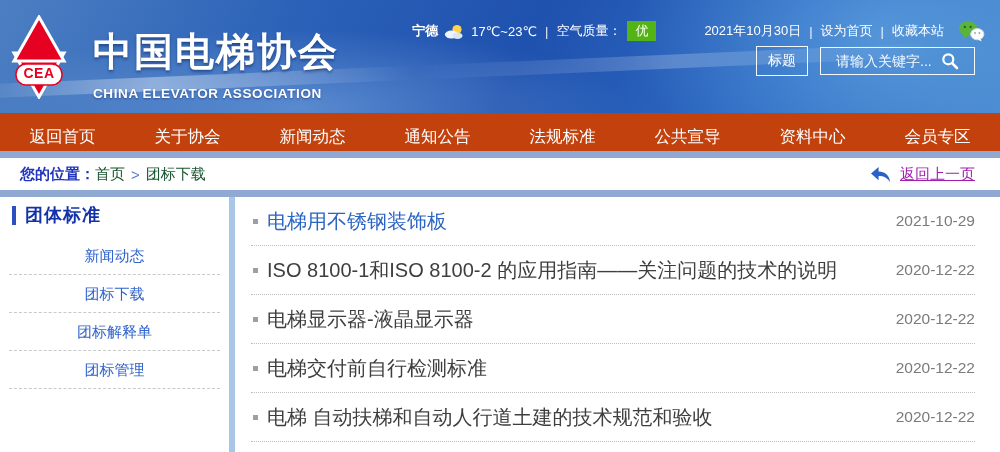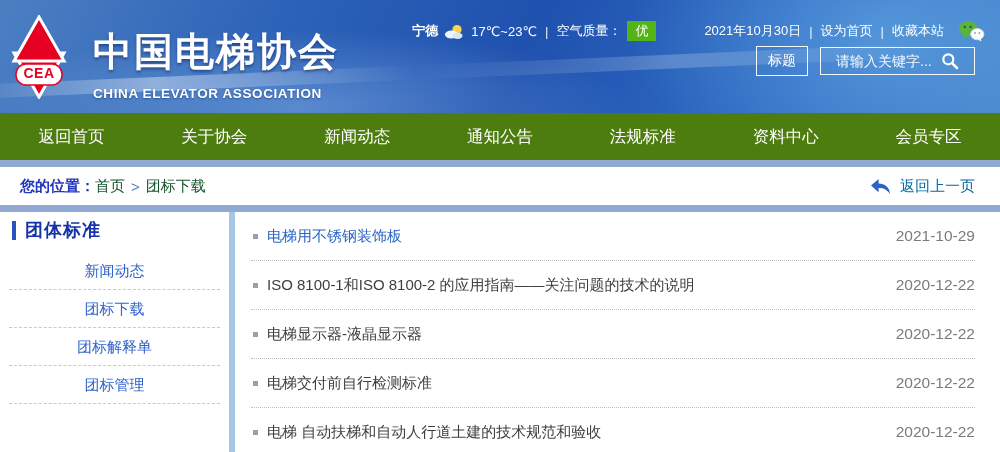--- a/index.html
+++ b/index.html
@@ -54,58 +54,58 @@
     display:flex; align-items:center; padding:0 15px;
   }
   .search-box input {
     flex:1; min-width:0; background:transparent; border:none; outline:none;
     color:#fff; font-size:14px; font-family:inherit;
   }
   .search-box input::placeholder { color:rgba(255,255,255,.95); }
   .search-btn { background:none; border:none; cursor:pointer; display:flex; padding:0; }
 
   
-  .main-nav { height:47px; flex:none; background:#4d7c0f; display:flex; }
+  .main-nav { height:38px; flex:none; background:#c2410c; display:flex; }
   .nav-item {
     flex:1; text-align:center; line-height:46px; color:#fff; font-size:16.5px;
     text-decoration:none; cursor:pointer;
   }
   .strip { height:7px; flex:none; background:#8fa9d2; }
 
   
   .breadcrumb-row {
-    height:38px; flex:none; background:#fff; display:flex; align-items:center;
+    height:32px; flex:none; background:#fff; display:flex; align-items:center;
     padding:0 25px 0 20px; font-size:15px;
   }
   .crumb-label { font-weight:bold; color:#2336bb; }
   .crumb-link { color:#14532d; text-decoration:none; cursor:pointer; }
   .crumb-sep { color:#5b79c9; margin:0 6px; }
   .back-group { margin-left:auto; display:flex; align-items:center; gap:8px; }
-  .back-link { color:#0369a1; font-size:15px; cursor:pointer; }
+  .back-link { color:#a21caf; font-size:15px; text-decoration:underline; cursor:pointer; }
   .back-icon { display:inline-flex; cursor:pointer; }
 
   
   .content { flex:1; display:flex; min-height:0; }
   .sidebar { width:229px; flex:none; padding-top:4px; }
   .side-header { display:flex; align-items:center; margin:2px 0 10px 12px; }
   .side-mark { width:4px; height:19px; background:#2b50c0; margin-right:9px; flex:none; }
   .side-title { font-size:18px; font-weight:bold; color:#1433a8; letter-spacing:1px; }
   .side-list { list-style:none; }
   .side-item {
     height:38px; line-height:38px; text-align:center; margin:0 9px;
     border-bottom:1px dashed #c9c9c9; font-size:15px; color:#2f62cc; cursor:pointer;
   }
   .v-divider { width:6px; flex:none; background:#a8c6e6; }
   .doc-list { flex:1; padding:0 25px 0 16px; display:flex; flex-direction:column; }
   .doc-row {
     height:49px; flex:none; display:flex; align-items:center;
     border-bottom:1px dotted #bfbfbf;
   }
   .bullet { width:5px; height:5px; background:#99a0a9; margin:0 9px 0 2px; flex:none; }
-  .doc-title { font-size:15px; color:#3e3e3e; flex:1; white-space:nowrap; overflow:hidden; cursor:pointer; }
+  .doc-title { font-size:20px; color:#3e3e3e; flex:1; white-space:nowrap; overflow:hidden; cursor:pointer; }
   .doc-row.highlight .doc-title { color:#2a64c4; }
   .doc-date { font-size:15.5px; color:#7b7b7b; margin-left:14px; flex:none; }
 </style>
 </head>
 <body>
 
 <div class="page">
 
   <header class="site-header">
     <div class="logo-wrap">
@@ -171,20 +171,21 @@
       </div>
     </div>
   </header>
 
   <nav class="main-nav">
     <a class="nav-item">返回首页</a>
     <a class="nav-item">关于协会</a>
     <a class="nav-item">新闻动态</a>
     <a class="nav-item">通知公告</a>
     <a class="nav-item">法规标准</a>
+    <a class="nav-item">公共宣导</a>
     <a class="nav-item">资料中心</a>
     <a class="nav-item">会员专区</a>
   </nav>
 
   <div class="strip"></div>
 
   <div class="breadcrumb-row">
     <span class="crumb-label">您的位置：</span>
     <a class="crumb-link">首页</a>
     <span class="crumb-sep">&gt;</span>

